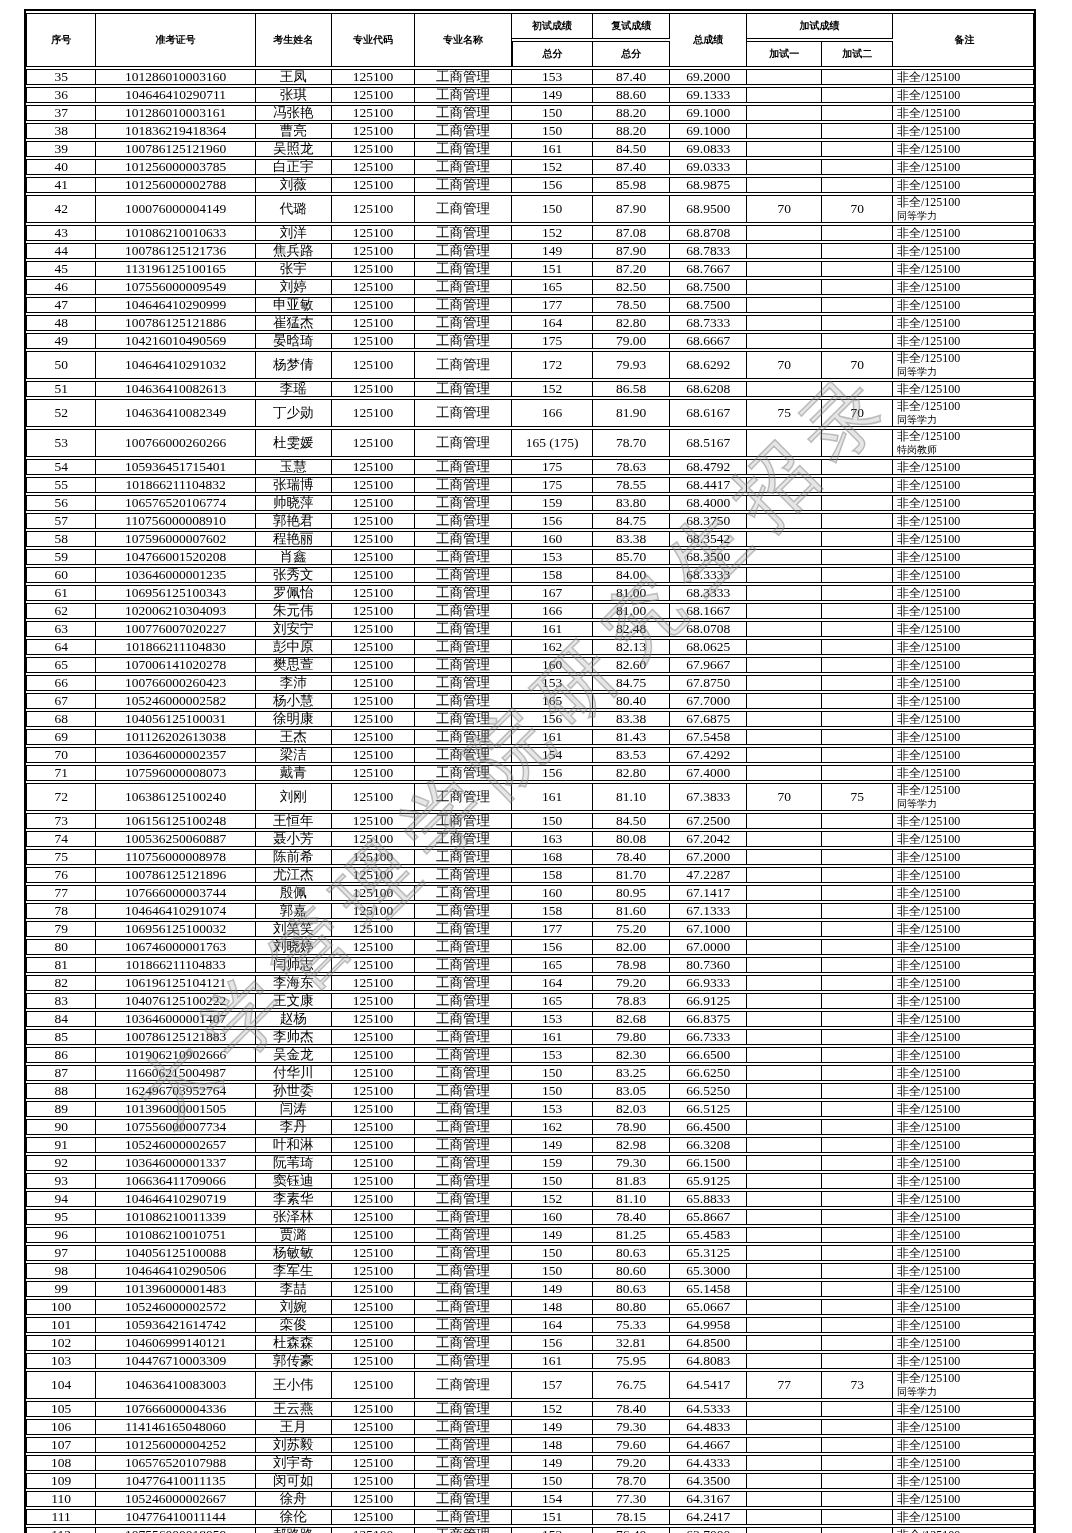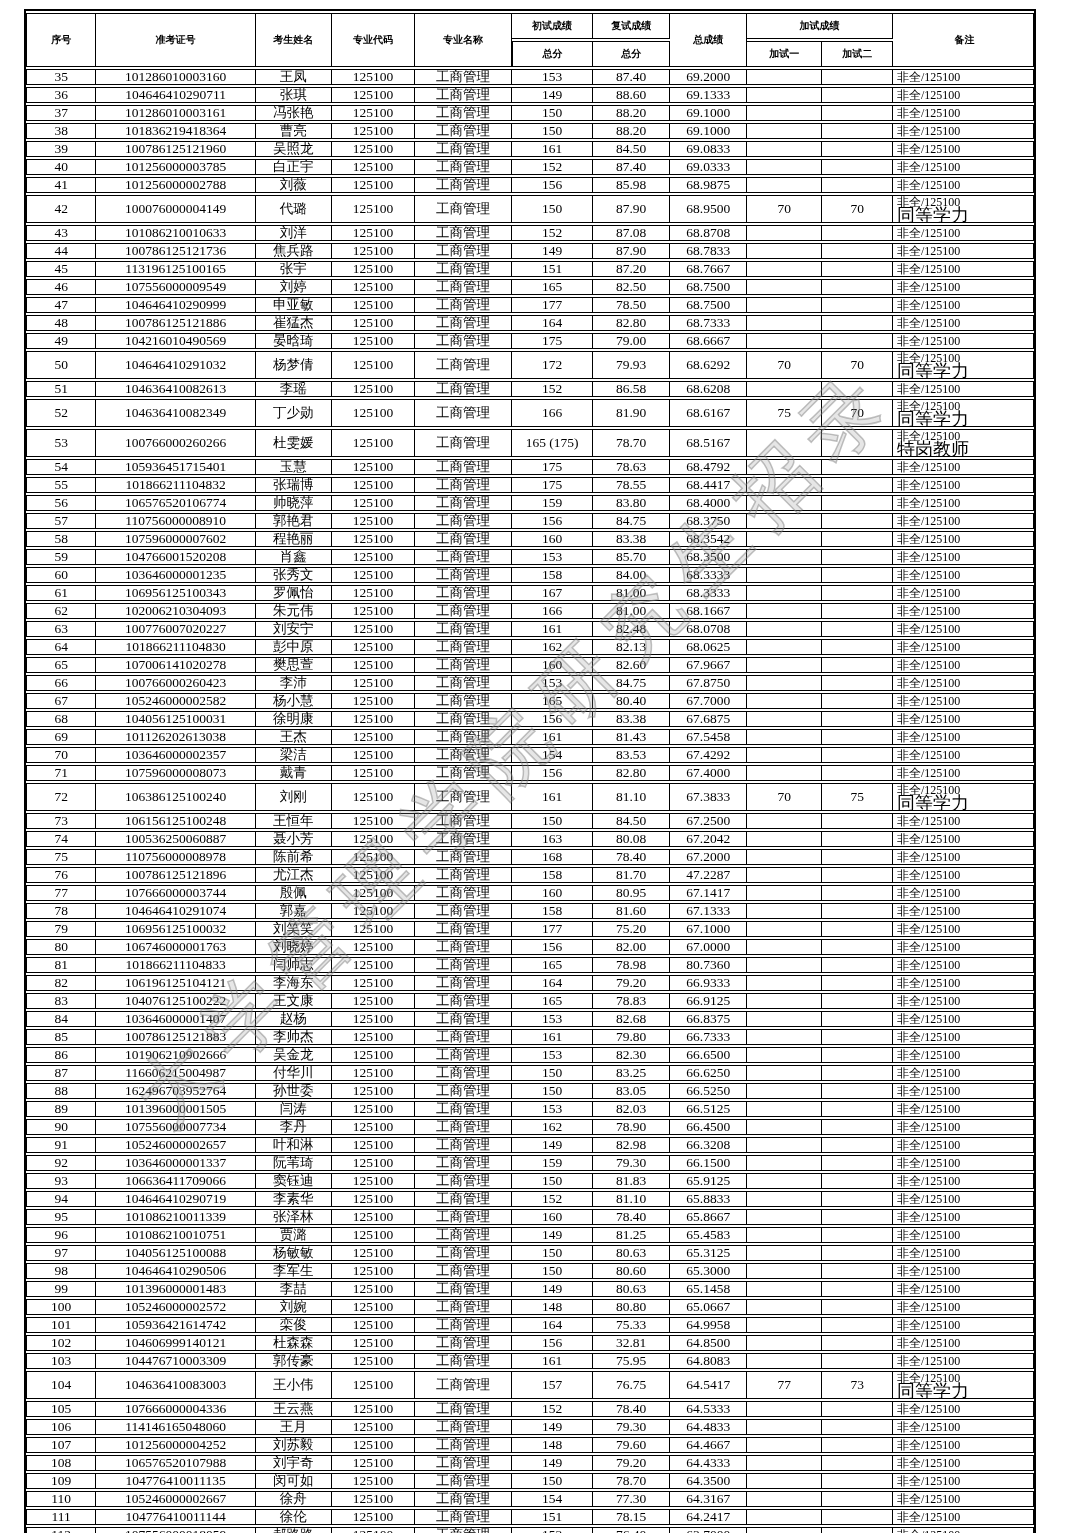--- a/index.html
+++ b/index.html
@@ -55,21 +55,21 @@
     font-size:13.5px;
     height:14px;
     line-height:14px;
   }
   tbody td.note{
     text-align:left;
     padding-left:4px;
     font-size:12px;
     line-height:13px;
   }
-  tbody td.note div{font-size:18px;line-height:13px;}
+  tbody td.note div{font-size:10px;line-height:13px;}
   .watermark{
     position:absolute;
     left:150px;
     top:1060px;
     font-size:78px;
     letter-spacing:16px;
     white-space:nowrap;
     transform:rotate(-45deg);
     transform-origin:0 50%;
     color:rgba(140,140,140,0.22);

